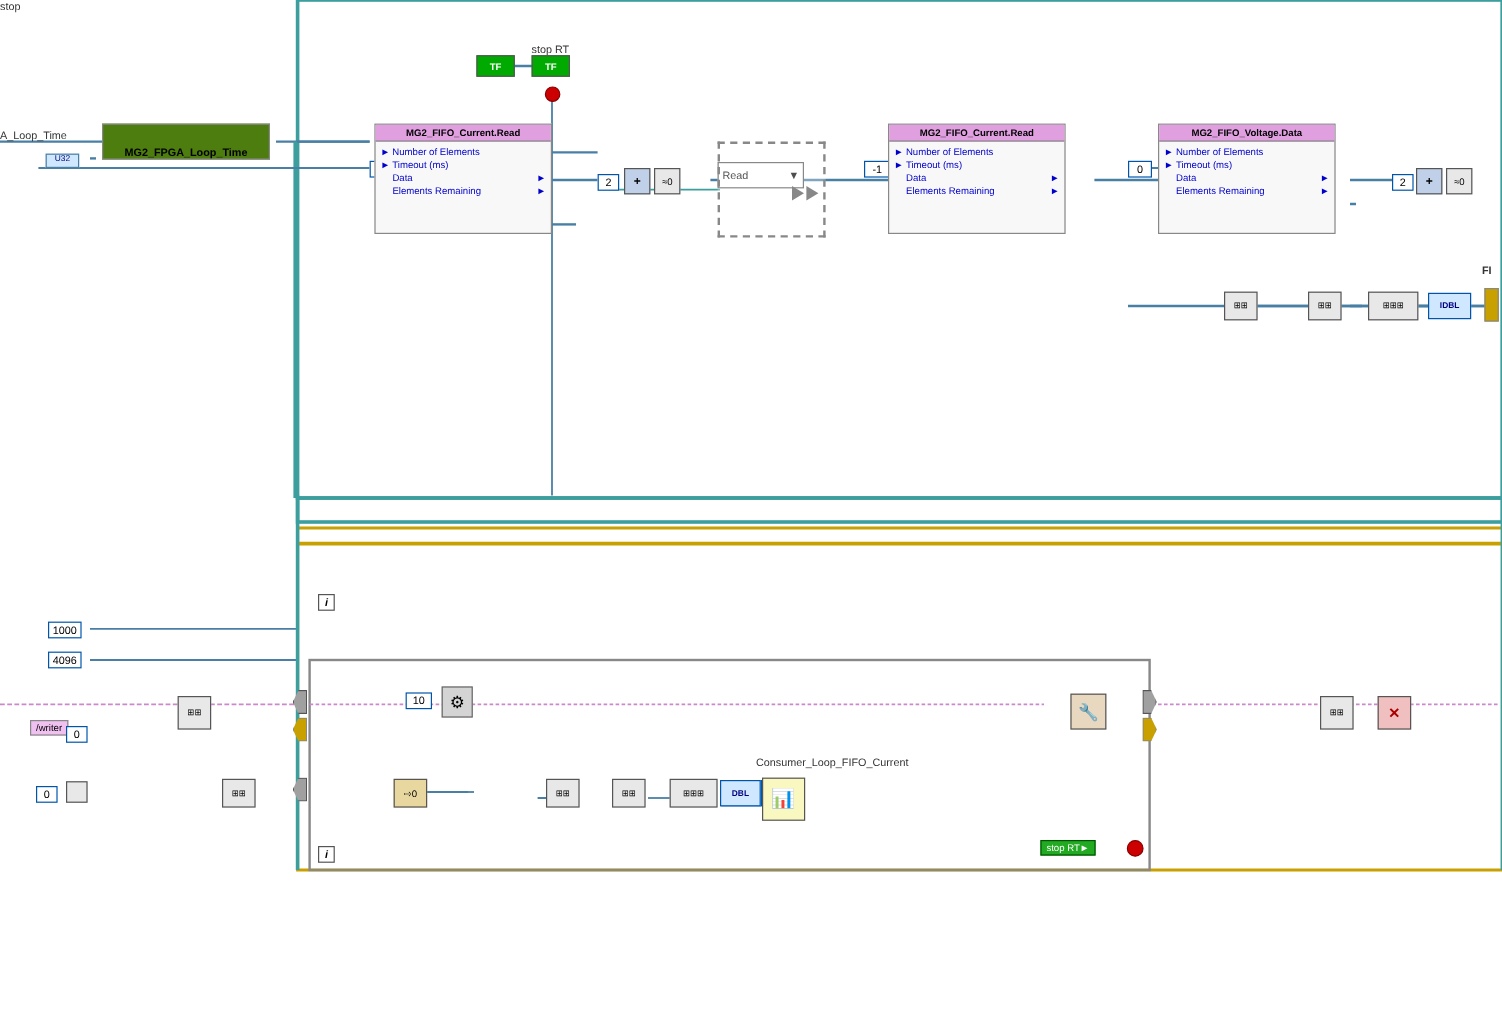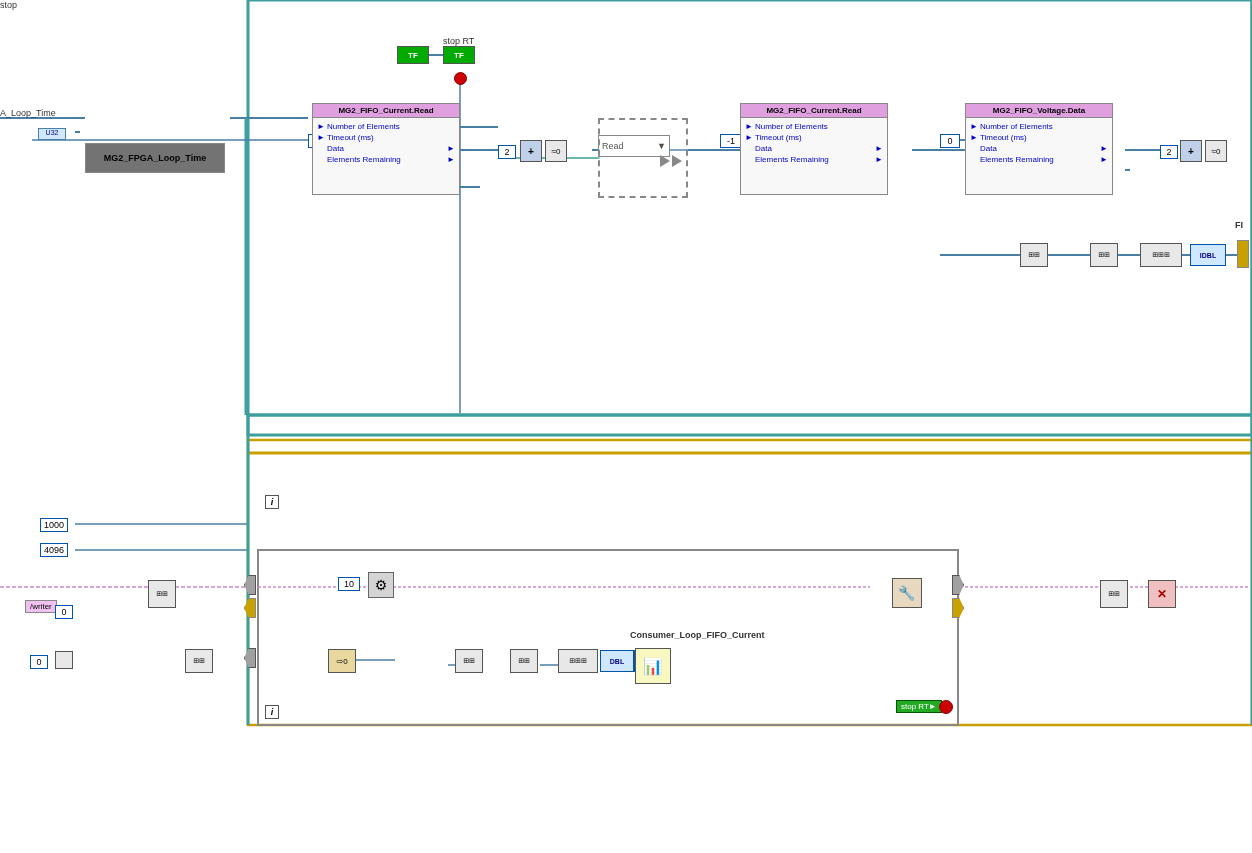--- a/index.html
+++ b/index.html
@@ -71,21 +71,21 @@
       font-size: 8px;
       padding: 1px 4px;
       color: #000;
     }
 
     
     .consumer-label {
       position: absolute;
       font-size: 9px;
       color: #333;
-      font-weight: bold;
+      font-weight: normal;
     }
 
     svg.wires-layer {
       position: absolute;
       top: 0;
       left: 0;
       width: 1252px;
       height: 853px;
       pointer-events: none;
     }
@@ -182,21 +182,21 @@
   <div style="position:absolute;left:454px;top:72px;width:13px;height:13px;background:#cc0000;border-radius:50%;border:1px solid #880000;"></div>
 
   <div style="position:absolute;left:0px;top:108px;font-size:9px;color:#333;white-space:nowrap;">
     <span>A_Loop_Time</span>
   </div>
 
   <div style="position:absolute;left:38px;top:128px;width:28px;height:12px;border:1.5px solid #4a7fa5;background:#d0e8ff;font-size:7px;text-align:center;color:#000080;">
     <span>U32</span>
   </div>
 
-  <div style="position:absolute;left:85px;top:103px;width:140px;height:30px;border:1.5px solid #888;background:#737373;display:flex;align-items:center;justify-content:center;margin-top:40px;">
+  <div style="position:absolute;left:85px;top:103px;width:140px;height:30px;border:1.5px solid #888;background:#4d7c0f;display:flex;align-items:flex-end;justify-content:center;">
     <span style="font-size:9px;font-weight:bold;">MG2_FPGA_Loop_Time</span>
   </div>
 
   <div class="num-box num-box-blue" style="left:308px;top:134px;width:20px;height:14px;">
     <span>0</span>
   </div>
 
   <div style="position:absolute;left:312px;top:103px;width:148px;height:92px;border:1.5px solid #888;background:#f8f8f8;">
     <div style="background:#e0a0e0;padding:2px;font-size:8px;font-weight:bold;text-align:center;border-bottom:1px solid #888;">MG2_FIFO_Current.Read</div>
     <div style="padding:2px 4px;">
@@ -371,21 +371,21 @@
 
   <div style="position:absolute;left:892px;top:578px;width:30px;height:30px;border:1.5px solid #555;background:#e8d8c0;display:flex;align-items:center;justify-content:center;font-size:14px;">🔧</div>
 
   <div style="position:absolute;left:952px;top:575px;width:12px;height:20px;background:#a0a0a0;border:1.5px solid #555;clip-path:polygon(0% 0%, 60% 0%, 100% 50%, 60% 100%, 0% 100%);"></div>
   <div style="position:absolute;left:952px;top:598px;width:12px;height:20px;background:#c8a000;border:1.5px solid #888;clip-path:polygon(0% 0%, 60% 0%, 100% 50%, 60% 100%, 0% 100%);"></div>
 
   <div style="position:absolute;left:1100px;top:580px;width:28px;height:28px;border:1.5px solid #555;background:#e8e8e8;display:flex;align-items:center;justify-content:center;font-size:7px;">⊞⊞</div>
 
   <div style="position:absolute;left:1148px;top:580px;width:28px;height:28px;border:1.5px solid #555;background:#f0c0c0;display:flex;align-items:center;justify-content:center;font-size:12px;font-weight:bold;color:#aa0000;">✕</div>
 
-  <div class="stop-btn" style="left:867px;top:700px;margin-left:29px;">
+  <div class="stop-btn" style="left:867px;top:700px;">
     <span>stop RT►</span>
   </div>
 
   <div style="position:absolute;left:939px;top:700px;width:14px;height:14px;background:#cc0000;border-radius:50%;border:1px solid #880000;"></div>
 
   <div class="i-marker" style="left:265px;top:705px;">
     <span>i</span>
   </div>
 
   <div style="position:absolute;left:600px;top:650px;width:34px;height:22px;border:1.5px solid #0055aa;background:#d0e8ff;font-size:7px;font-weight:bold;display:flex;align-items:center;justify-content:center;color:#000080;">

